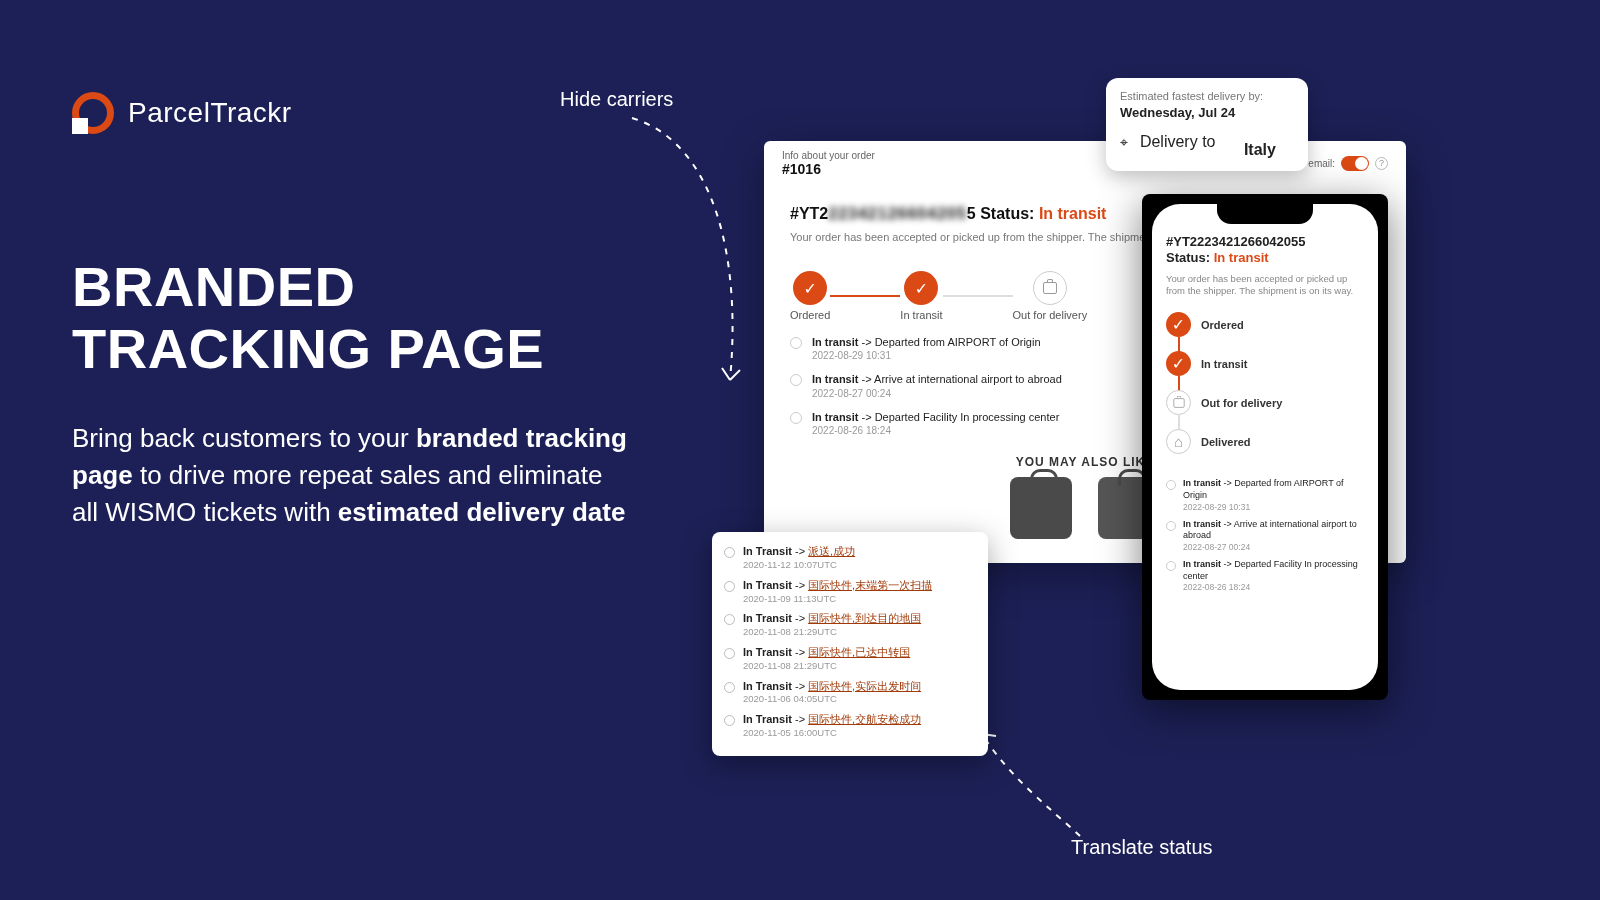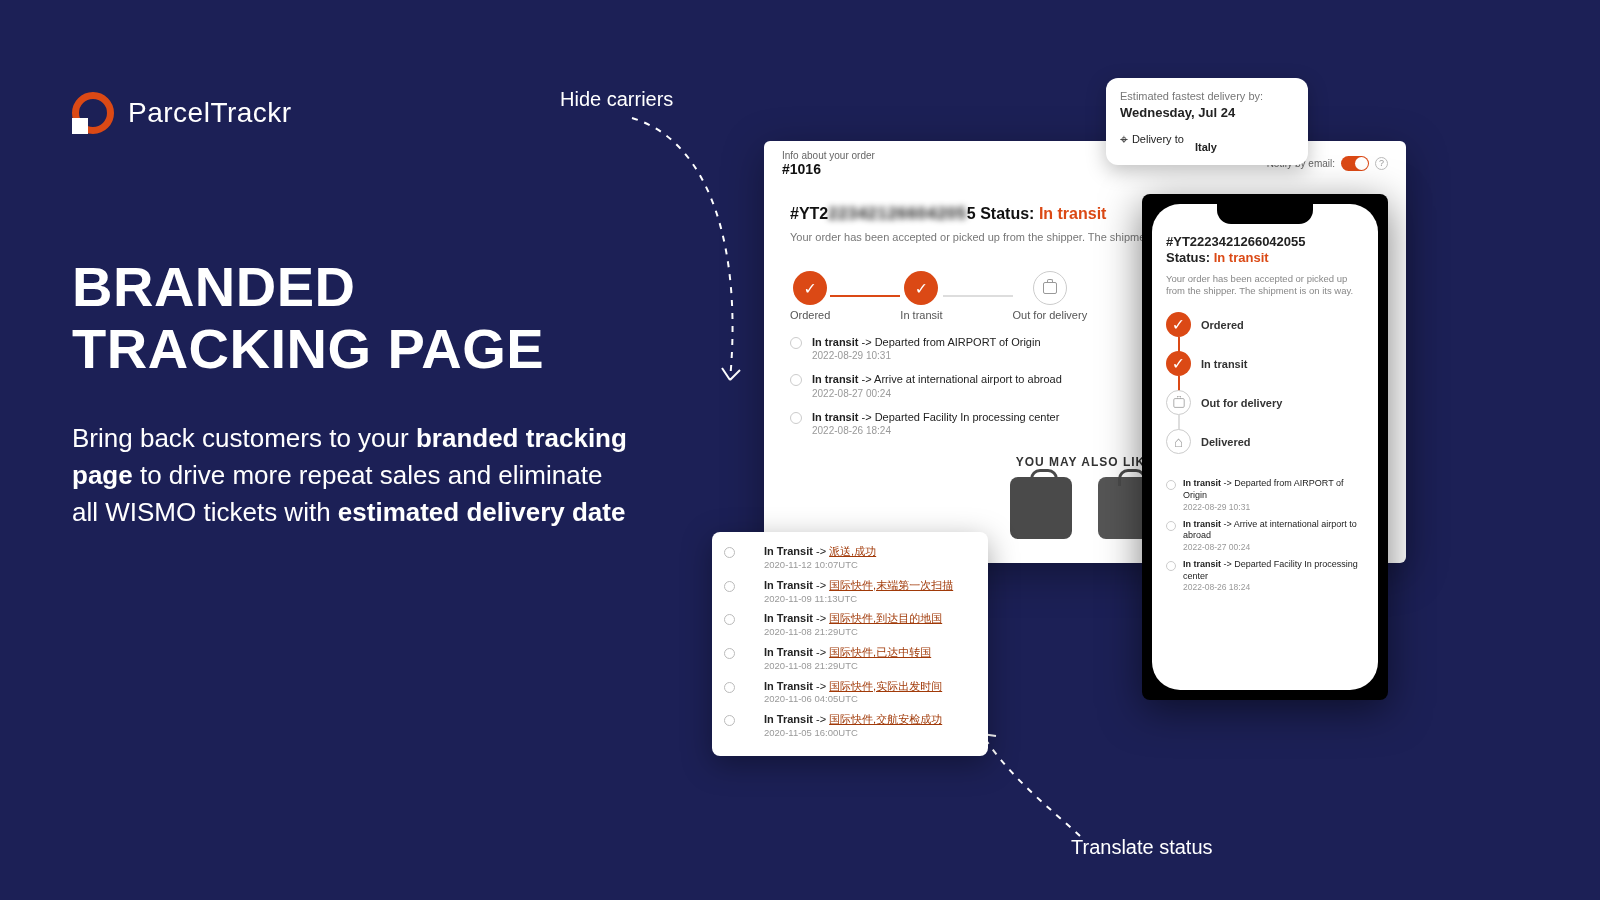--- a/index.html
+++ b/index.html
@@ -13,21 +13,21 @@
   .headline { position: absolute; left: 72px; top: 256px; font-size: 56px; font-weight: 800; line-height: 1.1; letter-spacing: .5px; }
   .sub { position: absolute; left: 72px; top: 420px; width: 560px; font-size: 26px; font-weight: 300; line-height: 1.42; }
   .sub b { font-weight: 600; }
   .annot { position: absolute; font-size: 20px; color: #fff; font-weight: 400; }
   .annot.hide { top: 88px; left: 560px; }
   .annot.translate { top: 836px; left: 1071px; }
   svg.dash { position: absolute; pointer-events: none; }
   .est-card { position: absolute; top: 78px; left: 1106px; width: 202px; background: #fff; color: #222; border-radius: 12px; padding: 12px 14px; box-shadow: 0 6px 20px rgba(0,0,0,.25); font-size: 12px; z-index: 6; }
   .est-card .sm { color: #777; font-size: 11px; }
   .est-card .dt { font-weight: 700; margin: 3px 0 5px; font-size: 13px; }
-  .est-card .loc { display: flex; align-items: center; gap: 4px; font-size: 11px; }
+  .est-card .loc { display: flex; align-items: center; gap: 12px; font-size: 16px; }
   .est-card .loc b { font-weight: 600; margin-top: 16px; }
   .browser { position: absolute; top: 141px; left: 764px; width: 642px; background: #fff; color: #222; border-radius: 6px; box-shadow: 0 10px 40px rgba(0,0,0,.35); z-index: 2; overflow: hidden; }
   .browser .topbar { height: 44px; display: flex; align-items: center; justify-content: space-between; padding: 0 18px; font-size: 11px; color: #555; }
   .browser .ord-row { display:flex; flex-direction:column; }
   .browser .ord-row .lbl { color:#666; font-size:10px; }
   .browser .ord-row .val { font-weight:700; font-size:14px; color:#111; }
   .notify { display:flex; align-items:center; gap:6px; font-size:10px; color:#666; }
   .toggle { width:28px; height:15px; background:#db4915; border-radius:10px; position:relative; }
   .toggle::after { content:""; position:absolute; right:1px; top:1px; width:13px; height:13px; background:#fff; border-radius:50%; }
   .help-ic { width:13px; height:13px; border:1px solid #bbb; border-radius:50%; display:inline-flex; align-items:center; justify-content:center; font-size:9px; color:#999; }
@@ -51,21 +51,21 @@
   .ev .txt { font-size:11px; line-height:1.3; }
   .ev .txt b { font-weight:700; }
   .ev .date { color:#999; font-size:10px; }
   .like-h { text-align:center; font-size:12px; font-weight:700; letter-spacing:1px; margin:18px 0 8px; color:#333; }
   .like-row { display:flex; justify-content:center; gap:26px; }
   .bag { width:62px; height:62px; background:#4a4a4a; border-radius:8px; position:relative; }
   .bag::before { content:""; position:absolute; top:-8px; left:20px; width:22px; height:14px; border:3px solid #4a4a4a; border-bottom:none; border-radius:10px 10px 0 0; }
   .inset-card { position: absolute; top: 532px; left: 712px; width: 276px; background:#fff; color:#222; border-radius:8px; box-shadow:0 8px 30px rgba(0,0,0,.35); padding:12px 12px 10px; z-index:4; }
   .inset-card .ev2 { display:flex; gap:8px; margin-bottom:6px; }
   .inset-card .bullet { width:11px; height:11px; border:1px solid #bbb; border-radius:50%; margin-top:3px; flex-shrink:0; }
-  .inset-card .t { font-size:11px; line-height:1.35;margin-left:21px; }
+  .inset-card .t { font-size:11px; line-height:1.35; }
   .inset-card .t b { font-weight:700; }
   .inset-card .t .cn { text-decoration: underline; color:#a13a09; }
   .inset-card .dt2 { color:#999; font-size:9.5px; }
   .phone { position:absolute; top:194px; left:1142px; width:246px; height:506px; background:#000; border-radius:8px; padding:10px; box-shadow:0 10px 40px rgba(0,0,0,.5); z-index:5; }
   .phone .notch { position:absolute; top:10px; left:50%; transform:translateX(-50%); width:96px; height:20px; background:#000; border-radius:0 0 14px 14px; z-index:3; }
   .phone .screen { width:100%; height:100%; background:#fff; border-radius:28px; overflow:hidden; padding:30px 14px 12px; color:#222; }
   .ph-id { font-size:13px; font-weight:700; line-height:1.25; }
   .ph-id .stat { color:#db4915; }
   .ph-sub { font-size:9.5px; color:#888; margin-top:6px; line-height:1.35; }
   .vsteps { margin:14px 0 10px; }

